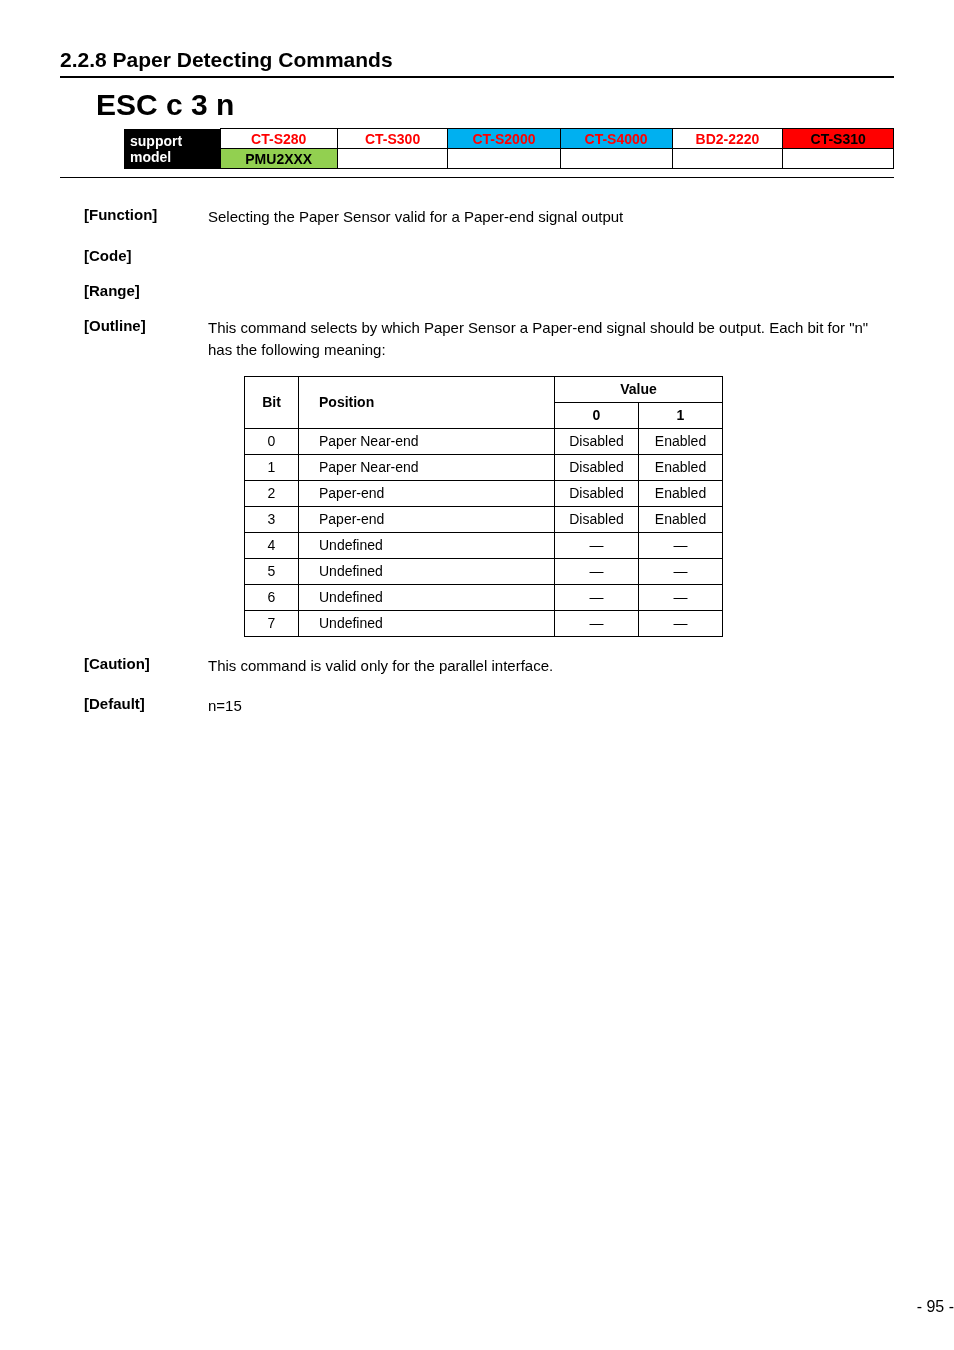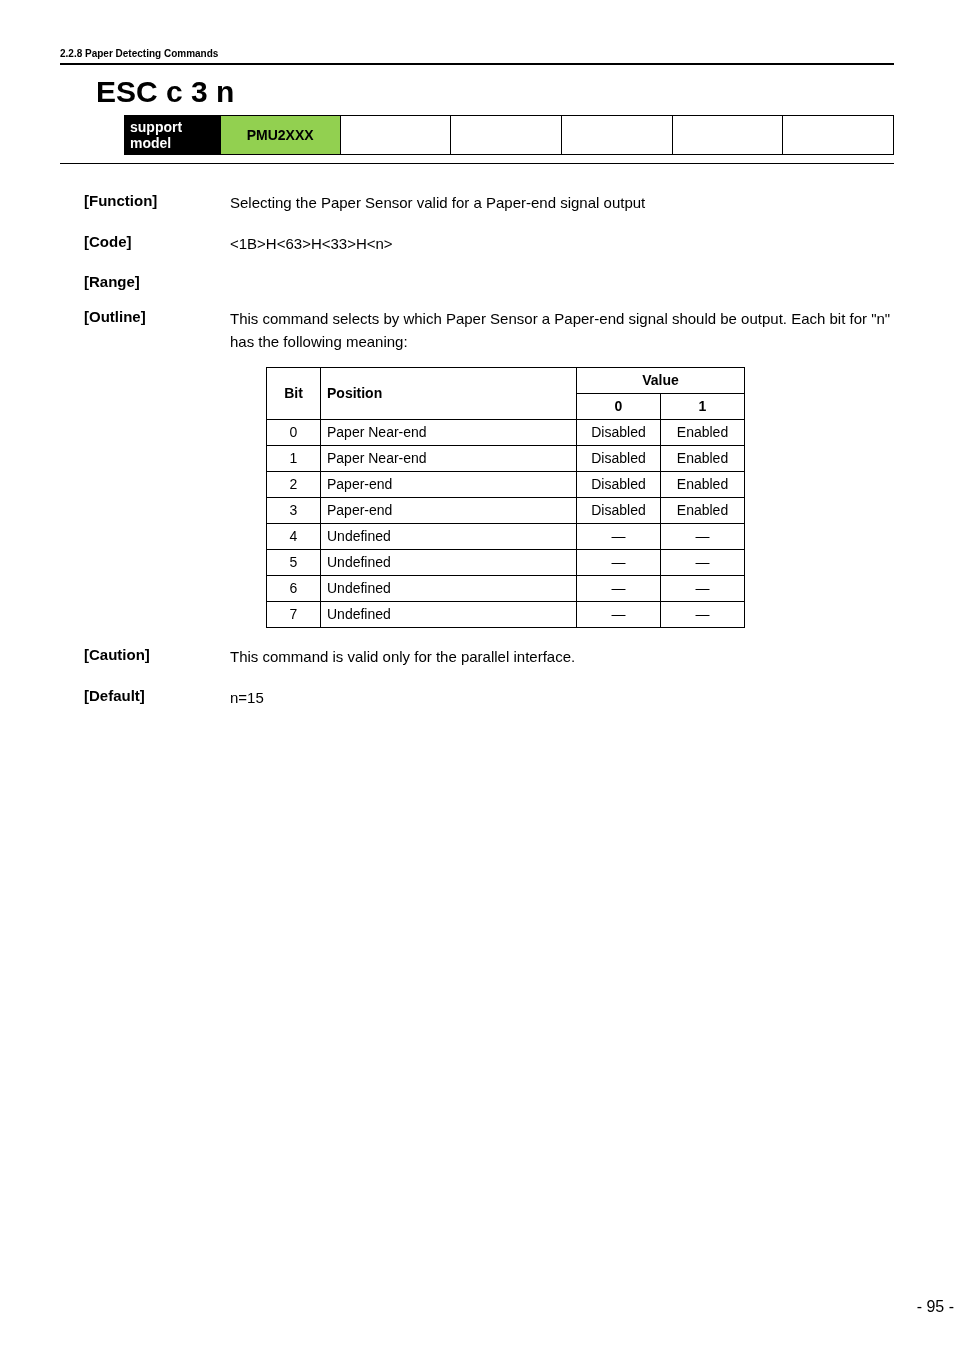--- a/index.html
+++ b/index.html
@@ -9,21 +9,21 @@
     font-family: Arial, "Helvetica Neue", sans-serif;
     font-size: 15px;
     color: #000;
     width: 954px;
     height: 1350px;
     position: relative;
     background: #fff;
   }
   .section-heading {
     font-weight: bold;
-    font-size: 10px;
+    font-size: 21px;
     margin-bottom: 4px;
   }
   .hr-line {
     border: none;
     border-top: 2px solid #000;
     margin: 0 0 10px 0;
   }
   .cmd-title {
     font-weight: bold;
     font-size: 30px;
@@ -64,21 +64,20 @@
   }
   .hr-thin {
     border: none;
     border-top: 1px solid #000;
     margin: 2px 0 28px 0;
   }
   .field-row {
     display: flex;
     margin-bottom: 18px;
     padding-left: 24px;
-    gap: 22px;
   }
   .field-label {
     width: 124px;
     font-weight: bold;
     flex-shrink: 0;
   }
   .field-body {
     flex: 1;
     line-height: 1.5;
   }
@@ -91,21 +90,21 @@
   .bit-table th, .bit-table td {
     border: 1px solid #000;
     padding: 2px 8px;
     font-size: 14px;
   }
   .bit-table th {
     font-weight: bold;
     text-align: center;
   }
   .bit-table .col-bit { width: 54px; text-align: center; padding-left: 8px; }
-  .bit-table .col-pos { width: 256px; text-align: left; padding-left: 6px;}
+  .bit-table .col-pos { width: 256px; text-align: left; padding-left: 20px;}
   .bit-table .col-val { width: 84px; text-align: center; }
   .bit-table td.col-pos { text-align: left; }
   .page-num {
     position: absolute;
     bottom: 34px;
     left: 0; right: 0;
     text-align: right;
     font-size: 16px;
   }
 </style>
@@ -116,20 +115,28 @@
 <hr class="hr-line">
 
 <div class="cmd-title">ESC c 3 n</div>
 
 <div class="support-row">
   <div class="support-label-wrap">
     <div class="support-label">support model</div>
   </div>
   <table class="support-table">
     <tbody>
+        <tr>
+      <td style="background:#ffffff;color:#ff0000;">CT-S280</td>
+      <td style="background:#ffffff;color:#ff0000;">CT-S300</td>
+      <td style="background:#00b0f0;color:#ff0000;">CT-S2000</td>
+      <td style="background:#00b0f0;color:#ff0000;">CT-S4000</td>
+      <td style="background:#ffffff;color:#ff0000;">BD2-2220</td>
+      <td style="background:#ff0000;color:#000000;">CT-S310</td>
+    </tr>
     <tr>
       <td style="background:#92d050;color:#000000;">PMU2XXX</td>
       <td style="background:#ffffff;color:#000000;"></td>
       <td style="background:#ffffff;color:#000000;"></td>
       <td style="background:#ffffff;color:#000000;"></td>
       <td style="background:#ffffff;color:#000000;"></td>
       <td style="background:#ffffff;color:#000000;"></td>
     </tr>
   </tbody>
     </table>
@@ -137,21 +144,20 @@
 
 <hr class="hr-thin">
 
 <div class="field-row">
   <div class="field-label">[Function]</div>
   <div class="field-body">Selecting the Paper Sensor valid for a Paper-end signal output</div>
 </div>
 
 <div class="field-row">
   <div class="field-label">[Code]</div>
-  <div class="field-body">&lt;1B&gt;H&lt;63&gt;H&lt;33&gt;H&lt;n&gt;</div>
 </div>
 
 <div class="field-row">
   <div class="field-label">[Range]</div>
 </div>
 
 <div class="field-row">
   <div class="field-label">[Outline]</div>
   <div class="field-body">
     <div>This command selects by which Paper Sensor a Paper-end signal should be output. Each bit for "n" has the following meaning:</div>

